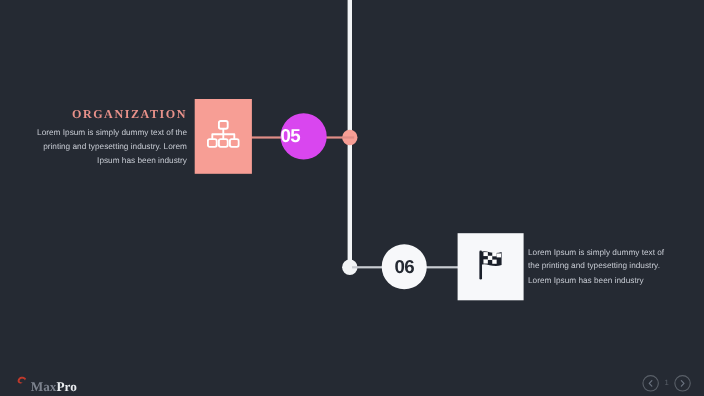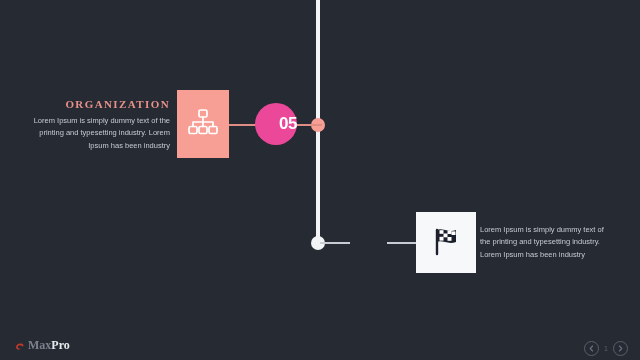--- a/index.html
+++ b/index.html
@@ -114,24 +114,24 @@
     align-items: center;
     justify-content: center;
   }
   .circle-05 {
     position: absolute;
     left: 255px;
     top: 103px;
     width: 42px;
     height: 42px;
     border-radius: 50%;
-    background: #ec4899;
-    display: flex;
-    align-items: center;
-    justify-content: flex-end;
+    background: #d946ef;
+    display: flex;
+    align-items: center;
+    justify-content: flex-start;
   }
   .circle-05 .num {
     font-family: "Liberation Sans", sans-serif;
     font-size: 17px;
     font-weight: 700;
     color: #ffffff;
     letter-spacing: -0.5px;
   }
 
   
@@ -187,21 +187,21 @@
     color: #c6cad2;
     margin: 0;
   }
 
   
   .logo {
     position: absolute;
     left: 14px;
     top: 339px;
     display: flex;
-    align-items: flex-start;
+    align-items: flex-end;
     gap: 3px;
   }
   .logo-mark { display: block; }
   .logo-text {
     font-family: "Liberation Serif", serif;
     font-size: 12px;
     font-weight: 700;
     line-height: 1;
   }
   .logo-max { color: #7c828d; }
@@ -259,20 +259,23 @@
         <rect x="21" y="17.5" width="8" height="7" rx="1.6" stroke="#ffffff" stroke-width="1.7"></rect>
         <path d="M15 8.3 L15 13 M5 17.3 L5 13 L25 13 L25 17.3 M15 13 L15 17.3" stroke="#ffffff" stroke-width="1.7" stroke-linecap="round" stroke-linejoin="round"></path>
       </svg>
     </span>
   </div>
 
   <div class="circle-05">
     <span class="num">05</span>
   </div>
 
+  <div class="circle-06">
+    <span class="num">06</span>
+  </div>
 
   <div class="icon-box-06">
     <span>
       <svg width="32" height="32" viewBox="0 0 32 32" fill="none">
         <path d="M7 5 L7 29" stroke="#1b202a" stroke-width="2.4" stroke-linecap="round"></path>
         <path d="M7 5 C12 2.5, 18 8, 26 5 L26 17 C18 20, 12 14.5, 7 17 Z" fill="#1b202a"></path>
         <g>
           <rect x="9.5" y="5.2" width="4" height="3.6" fill="#ffffff"></rect>
           <rect x="17.5" y="5.4" width="4" height="3.6" fill="#ffffff"></rect>
           <rect x="13.5" y="8.5" width="4" height="3.8" fill="#ffffff"></rect>

